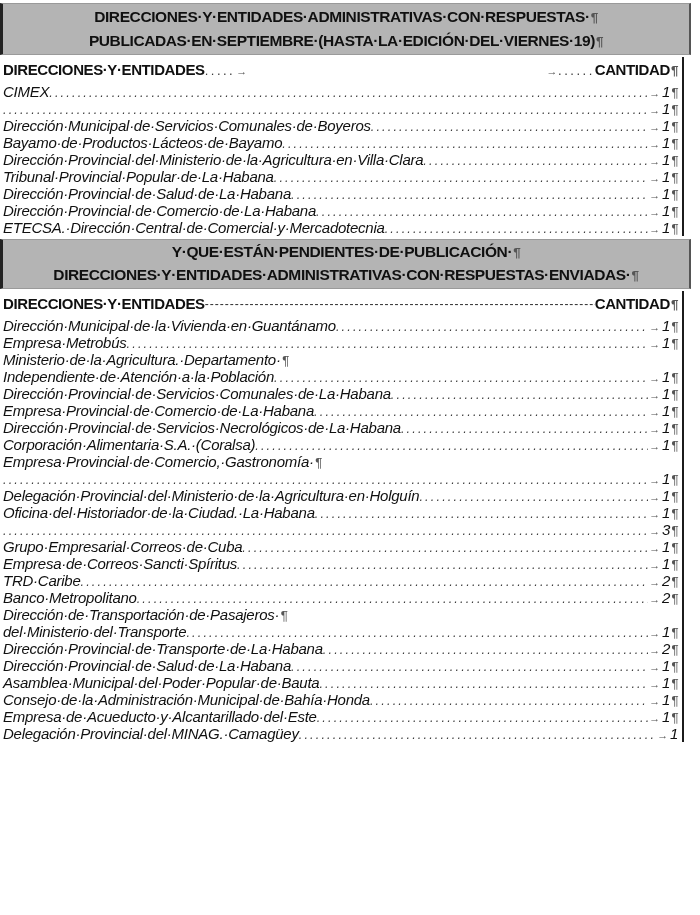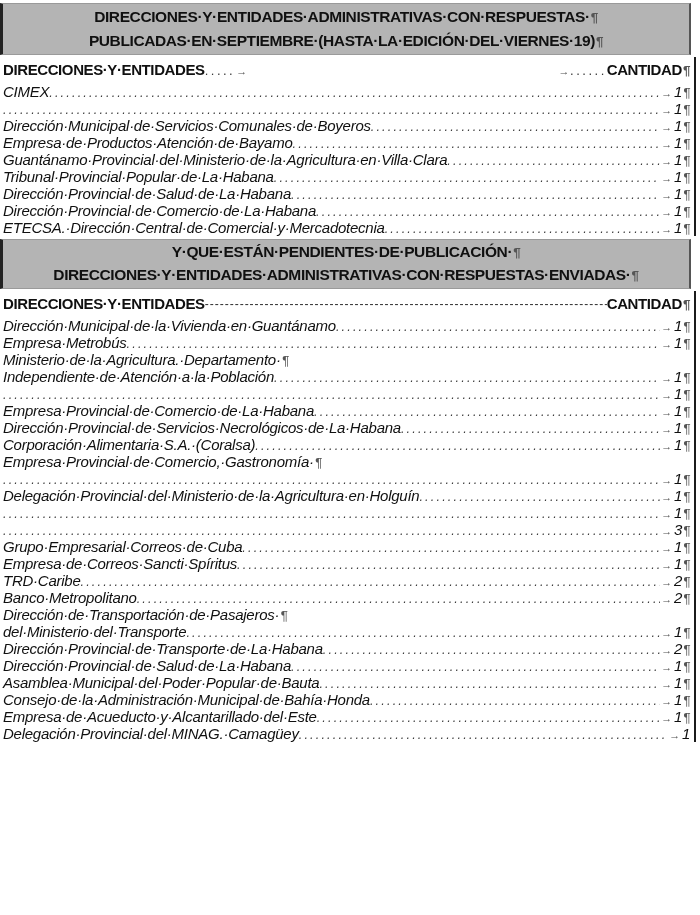--- a/index.html
+++ b/index.html
@@ -20,21 +20,21 @@
     text-align:center;
     padding:1px 0;
   }
   .band-line{
     font-weight:bold;font-size:15.5px;line-height:23px;
     letter-spacing:-0.4px;white-space:nowrap;
   }
   .sec2 .band-line{line-height:22px;}
   
   .table-area{
-    margin-right:4px;border-right:2px solid #1b1b1b;
+    margin-right:16px;border-right:2px solid #1b1b1b;
     padding-left:3px;padding-right:4px;
   }
   .hrow{
     display:flex;align-items:baseline;font-weight:bold;
     font-size:15px;line-height:25px;letter-spacing:-0.4px;white-space:nowrap;
   }
   .hdots{color:#3a3a3a;letter-spacing:2.5px;font-size:13px;font-weight:normal;}
   .spacer{flex:1;}
   .dashleader{
     flex:1;overflow:hidden;white-space:nowrap;color:#2e2e2e;
@@ -88,28 +88,28 @@
           <span class="mark pilcrow">¶</span>
         </div>
         <div class="row">
           <span class="rname">Dirección·Municipal·de·Servicios·Comunales·de·Boyeros</span>
           <span class="leader">............................................................................................................................................................................................................................................................................................................</span>
           <span class="mark arrow">→</span>
           <span class="qty">1</span>
           <span class="mark pilcrow">¶</span>
         </div>
         <div class="row">
-          <span class="rname">Empresa·de·Productos·Atención·de·Bayamo</span>
-          <span class="leader">............................................................................................................................................................................................................................................................................................................</span>
-          <span class="mark arrow">→</span>
-          <span class="qty">1</span>
-          <span class="mark pilcrow">¶</span>
-        </div>
-        <div class="row">
-          <span class="rname">Guantánamo·Provincial·del·Ministerio·de·la·Agricultura·en·Villa·Clara</span>
+          <span class="rname">Bayamo·de·Productos·Lácteos·de·Bayamo</span>
+          <span class="leader">............................................................................................................................................................................................................................................................................................................</span>
+          <span class="mark arrow">→</span>
+          <span class="qty">1</span>
+          <span class="mark pilcrow">¶</span>
+        </div>
+        <div class="row">
+          <span class="rname">Dirección·Provincial·del·Ministerio·de·la·Agricultura·en·Villa·Clara</span>
           <span class="leader">............................................................................................................................................................................................................................................................................................................</span>
           <span class="mark arrow">→</span>
           <span class="qty">1</span>
           <span class="mark pilcrow">¶</span>
         </div>
         <div class="row">
           <span class="rname">Tribunal·Provincial·Popular·de·La·Habana</span>
           <span class="leader">............................................................................................................................................................................................................................................................................................................</span>
           <span class="mark arrow">→</span>
           <span class="qty">1</span>
@@ -169,20 +169,21 @@
           <span class="mark pilcrow">¶</span>
         </div>
         <div class="row">
           <span class="rname">Independiente·de·Atención·a·la·Población</span>
           <span class="leader">............................................................................................................................................................................................................................................................................................................</span>
           <span class="mark arrow">→</span>
           <span class="qty">1</span>
           <span class="mark pilcrow">¶</span>
         </div>
         <div class="row">
+          <span class="rname">Dirección·Provincial·de·Servicios·Comunales·de·La·Habana</span>
           <span class="leader">............................................................................................................................................................................................................................................................................................................</span>
           <span class="mark arrow">→</span>
           <span class="qty">1</span>
           <span class="mark pilcrow">¶</span>
         </div>
         <div class="row">
           <span class="rname">Empresa·Provincial·de·Comercio·de·La·Habana</span>
           <span class="leader">............................................................................................................................................................................................................................................................................................................</span>
           <span class="mark arrow">→</span>
           <span class="qty">1</span>
@@ -213,20 +214,21 @@
           <span class="mark pilcrow">¶</span>
         </div>
         <div class="row">
           <span class="rname">Delegación·Provincial·del·Ministerio·de·la·Agricultura·en·Holguín</span>
           <span class="leader">............................................................................................................................................................................................................................................................................................................</span>
           <span class="mark arrow">→</span>
           <span class="qty">1</span>
           <span class="mark pilcrow">¶</span>
         </div>
         <div class="row">
+          <span class="rname">Oficina·del·Historiador·de·la·Ciudad.·La·Habana</span>
           <span class="leader">............................................................................................................................................................................................................................................................................................................</span>
           <span class="mark arrow">→</span>
           <span class="qty">1</span>
           <span class="mark pilcrow">¶</span>
         </div>
         <div class="row">
           <span class="leader">............................................................................................................................................................................................................................................................................................................</span>
           <span class="mark arrow">→</span>
           <span class="qty">3</span>
           <span class="mark pilcrow">¶</span>

